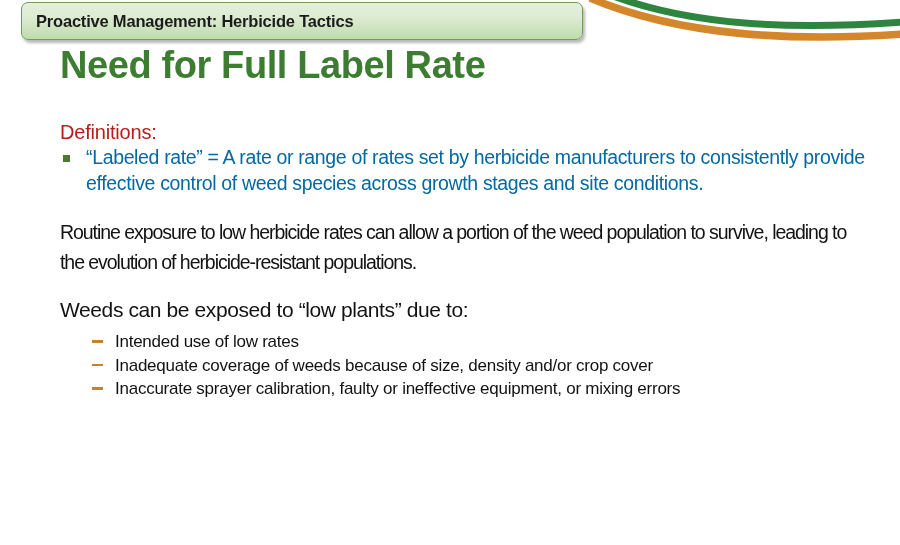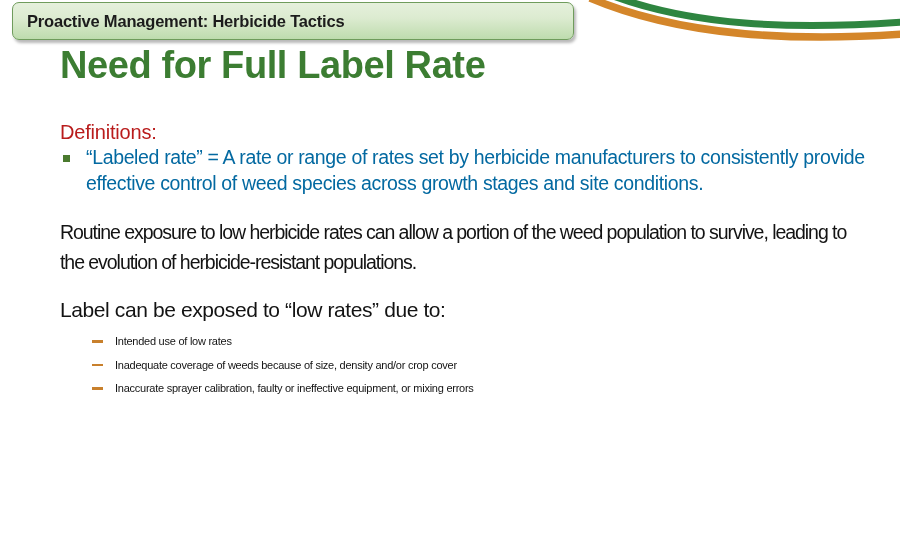--- a/index.html
+++ b/index.html
@@ -30,21 +30,21 @@
     top: 0;
     left: 560px;
     width: 340px;
     height: 46px;
     pointer-events: none;
   }
 
   
   #section-banner {
     position: absolute;
-    left: 12px;
+    left: 21px;
     top: 2px;
     width: 562px;
     height: 38px;
     border: 1px solid #6f9c5c;
     border-radius: 7px;
     background: linear-gradient(to bottom, #e5f0dc 0%, #dcebd0 42%, #bedcae 100%);
     box-shadow: 2px 3px 3px rgba(0,0,0,0.28);
     box-sizing: border-box;
     display: flex;
     align-items: center;
@@ -127,21 +127,21 @@
   }
 
   ul.sub-list {
     list-style: none;
     margin: 7px 0 0 0;
     padding: 0;
   }
   ul.sub-list > li {
     position: relative;
     padding-left: 55px;
-    font-size: 11px;
+    font-size: 17px;
     color: #131313;
     line-height: 23.5px;
     letter-spacing: -0.25px;
   }
   ul.sub-list > li .dash-bullet {
     position: absolute;
     left: 32px;
     top: 10px;
     width: 11px;
     height: 2.5px;
@@ -170,21 +170,21 @@
 
     <ul class="def-list">
       <li>
         <span class="sq-bullet"></span>
         <span>“Labeled rate” =  A rate or range of rates set by herbicide manufacturers to consistently provide effective control of weed species across growth stages and site conditions.</span>
       </li>
     </ul>
 
     <div class="para-block">Routine exposure to low herbicide rates can allow a portion of the weed population to survive, leading to the evolution of herbicide-resistant populations.</div>
 
-    <div class="weeds-heading">Label can be exposed to “low rates” due to:</div>
+    <div class="weeds-heading">Weeds can be exposed to “low plants” due to:</div>
 
     <ul class="sub-list">
       <li>
         <span class="dash-bullet"></span>
         <span>Intended use of low rates</span>
       </li>
       <li>
         <span class="dash-bullet"></span>
         <span>Inadequate coverage of weeds because of size, density and/or crop cover</span>
       </li>

